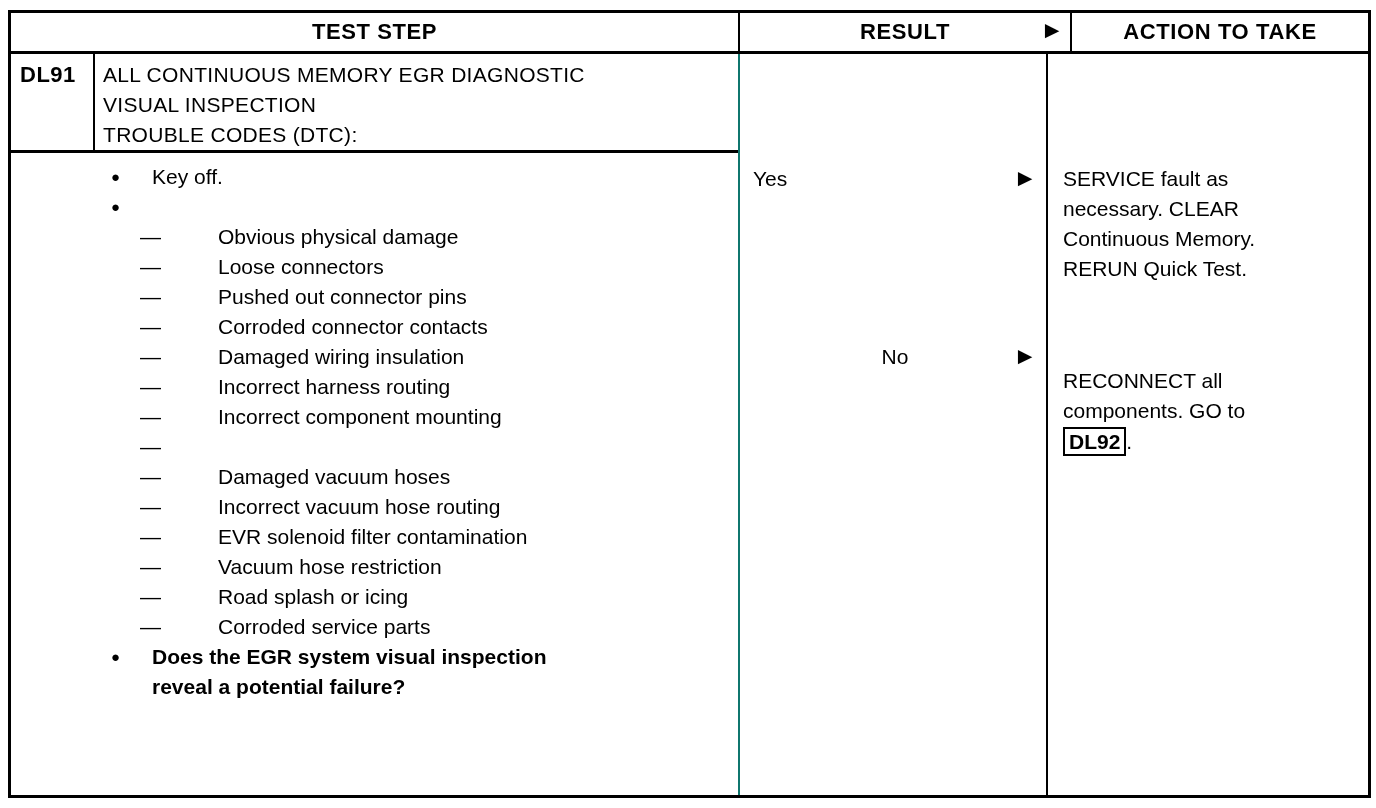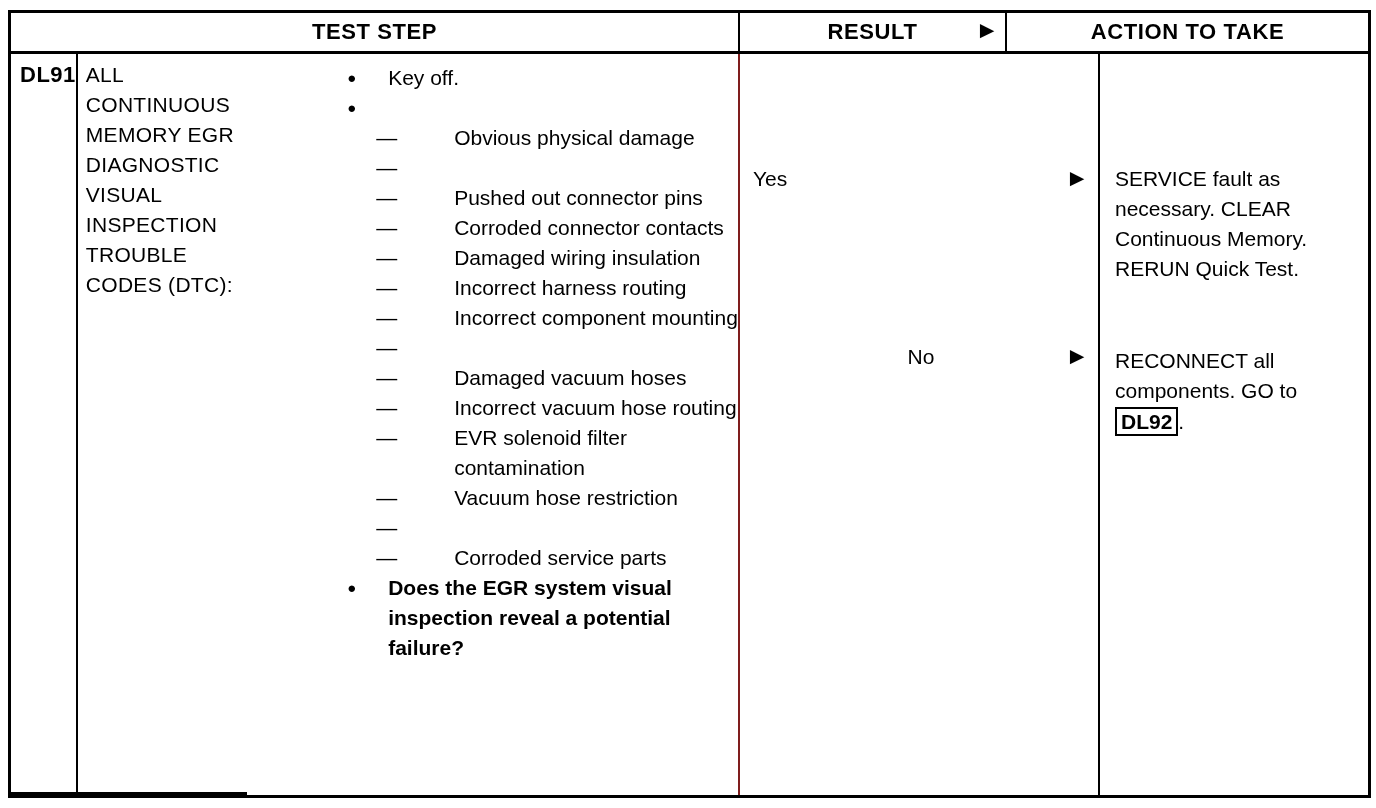--- a/index.html
+++ b/index.html
@@ -11,46 +11,46 @@
   }
   .pp-table {
     position:absolute; left:8px; top:10px; width:1363px; height:788px;
     border:3px solid #000; box-sizing:border-box;
     display:flex; flex-direction:column;
   }
   
   .hdr { display:flex; flex:0 0 38px; border-bottom:3px solid #000; font-weight:bold; font-size:22px; }
   .hdr-cell { display:flex; align-items:center; justify-content:center; box-sizing:border-box; letter-spacing:0.6px; }
   .hdr-ts { width:727px; }
-  .hdr-rs { width:267px; border-left:2px solid #000; position:relative; }
+  .hdr-rs { width:332px; border-left:2px solid #000; position:relative; }
   .hdr-ac { flex:1; border-left:2px solid #000;align-items:center; }
   .hdr-arrow { position:absolute; right:6px; top:50%; transform:translateY(-56%); font-size:24px; letter-spacing:0; }
   
   .tbody { display:flex; flex:1 1 auto; font-size:21px; line-height:30px; min-height:0; }
-  .col-ts { width:727px; box-sizing:border-box; display:flex; flex-direction:row; }
+  .col-ts { width:727px; box-sizing:border-box; display:flex; flex-direction:column; }
   .step-head { display:flex; flex:0 0 97px; border-bottom:3px solid #000; box-sizing:border-box; }
   .step-id { width:84px; box-sizing:border-box; border-right:2px solid #000; font-weight:bold; font-size:22px; padding:6px 0 0 9px; letter-spacing:0.5px; }
   .step-title { padding:6px 0 0 8px; }
   .title-line { line-height:30px; letter-spacing:0.3px; }
   .step-content { padding-top:9px; }
   .b-row { display:flex; margin-left:100px; }
   .b-marker { width:41px; font-size:15px; line-height:30px; flex:0 0 41px; }
   .b-text { max-width:460px; }
   .c-row { display:flex; margin-left:129px; }
   .c-dash { width:78px; flex:0 0 78px; }
   .bold-q { font-weight:bold; }
-  .col-rs { width:360px; border-left:2px solid #7f1d1d; box-sizing:border-box; position:relative; }
+  .col-rs { width:308px; border-left:2px solid #0f766e; box-sizing:border-box; position:relative; }
   .res { position:absolute; left:13px; right:9px; }
   .res-yes { top:110px; }
   .res-no  { top:288px;text-align:center; }
   .res-arrow { position:absolute; right:0; top:-1px; font-size:24px; }
   .col-ac { flex:1; border-left:2px solid #000; box-sizing:border-box; position:relative; }
   .act { position:absolute; left:15px; max-width:232px; }
   .act-yes { top:110px; }
-  .act-no  { top:292px; }
+  .act-no  { top:312px; }
   .ref-box { display:inline-block; border:2px solid #000; padding:0 4px; font-weight:bold; line-height:25px; margin-top:1px; }
 </style>
 </head>
 <body>
 
 <div class="page">
   <div class="pp-table">
 
     <div class="hdr">
       <div class="hdr-cell hdr-ts">
@@ -89,20 +89,21 @@
             </div>
             </div>
           <div>
 
           <div class="c-row">
               <span class="c-dash">—</span>
               <span class="c-text">Obvious physical damage</span>
             </div>
               <div class="c-row">
               <span class="c-dash">—</span>
+              <span class="c-text">Loose connectors</span>
             </div>
               <div class="c-row">
               <span class="c-dash">—</span>
               <span class="c-text">Pushed out connector pins</span>
             </div>
               <div class="c-row">
               <span class="c-dash">—</span>
               <span class="c-text">Corroded connector contacts</span>
             </div>
               <div class="c-row">
@@ -131,20 +132,21 @@
               <div class="c-row">
               <span class="c-dash">—</span>
               <span class="c-text">EVR solenoid filter contamination</span>
             </div>
               <div class="c-row">
               <span class="c-dash">—</span>
               <span class="c-text">Vacuum hose restriction</span>
             </div>
               <div class="c-row">
               <span class="c-dash">—</span>
+              <span class="c-text">Road splash or icing</span>
             </div>
               <div class="c-row">
               <span class="c-dash">—</span>
               <span class="c-text">Corroded service parts</span>
             </div>
             </div>
           <div class="b-row bold-q">
             <span class="b-marker">●</span>
             <span class="b-text">Does the EGR system visual inspection reveal a potential failure?</span>
           </div>

